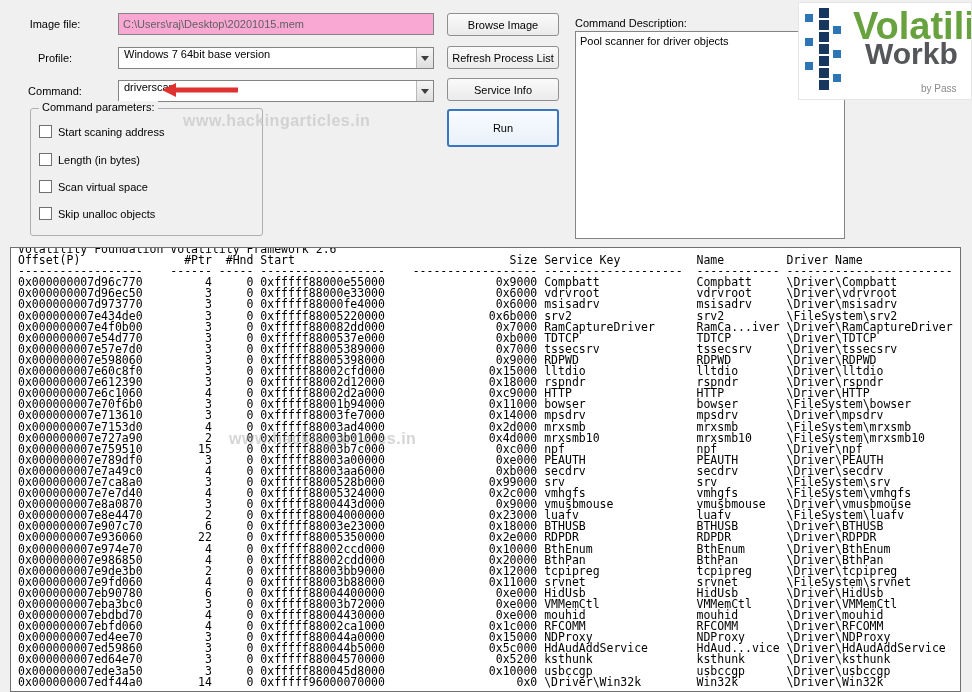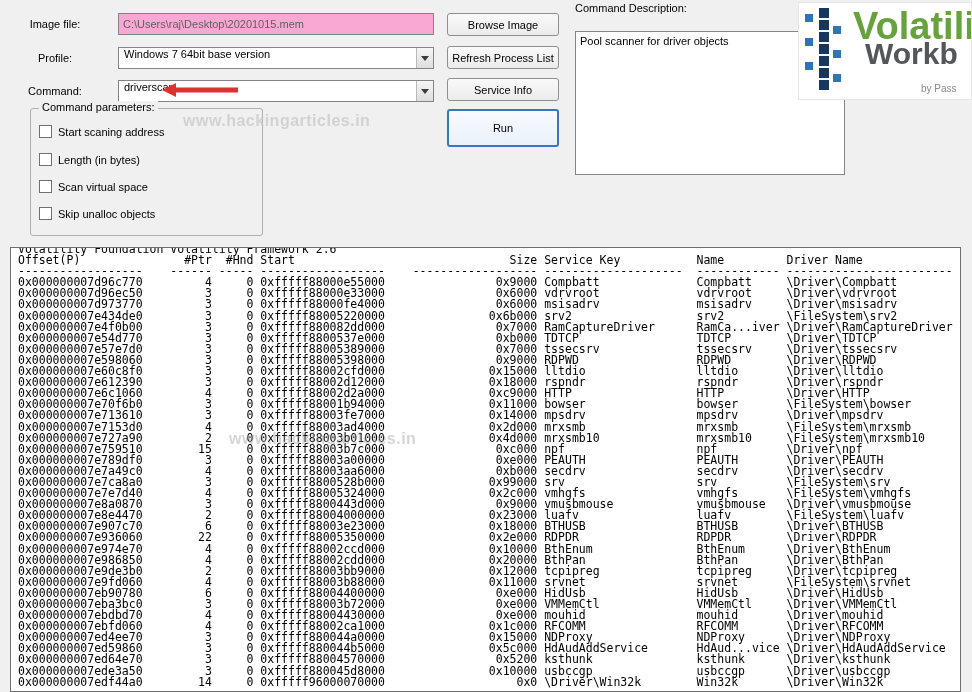--- a/index.html
+++ b/index.html
@@ -58,22 +58,22 @@
   <span class="val">driverscan</span>
   <span class="dd">
       <i></i>
     </span>
 </div>
 <svg class="arrow-annot" width="78" height="14" viewBox="0 0 78 14">
   <polygon points="0,7 14,0 14,4.5 76,4.5 76,9.5 14,9.5 14,14" fill="#e03131"></polygon>
 </svg>
 <button class="btn" style="left:447px;top:78px;width:112px;height:23px">Service Info</button>
 
-<div class="lbl" style="left:575px;top:2px;width:auto;text-align:left">Command Description:</div>
-<textarea class="descbox" style="left: 575px; top: 31px; width: 270px; height: 144px;" spellcheck="false">Pool scanner for driver objects</textarea>
+<div class="lbl" style="left:575px;top:17px;width:auto;text-align:left">Command Description:</div>
+<textarea class="descbox" style="left: 575px; top: 31px; width: 270px; height: 208px;" spellcheck="false">Pool scanner for driver objects</textarea>
 
 <div class="logo">
   <svg width="50" height="92" viewBox="0 0 50 92" style="position:absolute;left:4px;top:3px">
     <g fill="#17375e">
       <rect x="16" y="2" width="10" height="10"></rect>
         <rect x="16" y="14" width="10" height="10"></rect>
       <rect x="16" y="26" width="10" height="10"></rect>
         <rect x="16" y="38" width="10" height="10"></rect>
       <rect x="16" y="50" width="10" height="10"></rect>
         <rect x="16" y="62" width="10" height="10"></rect>

